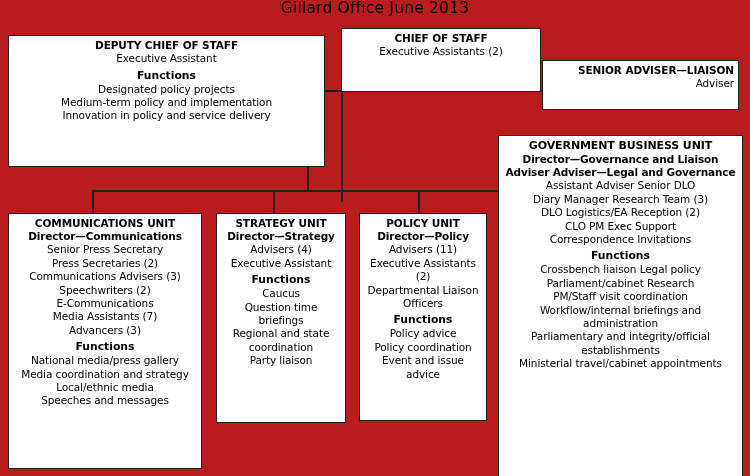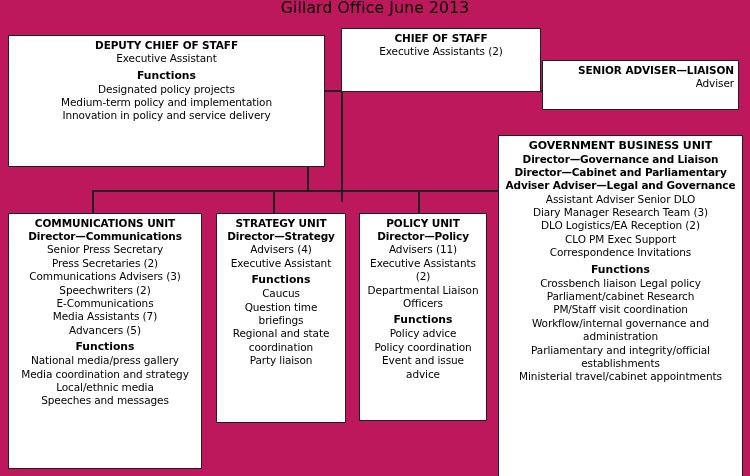--- a/index.html
+++ b/index.html
@@ -10,21 +10,21 @@
   }
   body {
     font-family: "DejaVu Sans", sans-serif;
     color: #000000;
   }
   #chart-root {
     position: relative;
     width: 750px;
     height: 476px;
     overflow: hidden;
-    background: #be185d;
+    background: #b91c1c;
   }
   
   .chart-title {
     position: absolute;
     left: 0;
     top: -1px;
     width: 750px;
     text-align: center;
     font-size: 15.5px;
     font-weight: 400;
@@ -140,21 +140,21 @@
   <div class="node" style="left:8px; top:213px; width:194px; height:256px;">
     <div class="inner">
       <div class="hdr">COMMUNICATIONS UNIT</div>
       <div class="sub">Director—Communications</div>
       <div class="line">Senior Press Secretary</div>
       <div class="line">Press Secretaries (2)</div>
       <div class="line">Communications Advisers (3)</div>
       <div class="line">Speechwriters (2)</div>
       <div class="line">E-Communications</div>
       <div class="line">Media Assistants (7)</div>
-      <div class="line">Advancers (5)</div>
+      <div class="line">Advancers (3)</div>
       <div class="func">Functions</div>
       <div class="line">National media/press gallery</div>
       <div class="line">Media coordination and strategy</div>
       <div class="line">Local/ethnic media</div>
       <div class="line">Speeches and messages</div>
     </div>
   </div>
 
   <div class="node" style="left:216px; top:213px; width:130px; height:210px;">
     <div class="inner">
@@ -181,30 +181,29 @@
       <div class="line">Policy advice</div>
       <div class="line">Policy coordination</div>
       <div class="line">Event and issue advice</div>
     </div>
   </div>
 
   <div class="node" style="left:498px; top:135px; width:245px; height:372px;">
     <div class="inner">
       <div class="hdr-lg">GOVERNMENT BUSINESS UNIT</div>
       <div class="sub">Director—Governance and Liaison</div>
-      <div class="sub">Director—Cabinet and Parliamentary</div>
       <div class="sub">Adviser Adviser—Legal and Governance</div>
       <div class="line">Assistant Adviser   Senior DLO</div>
       <div class="line">Diary Manager   Research Team (3)</div>
       <div class="line">DLO   Logistics/EA      Reception (2)</div>
       <div class="line">CLO    PM Exec Support</div>
       <div class="line">Correspondence   Invitations</div>
       <div class="func">Functions</div>
       <div class="line">Crossbench liaison      Legal policy</div>
       <div class="line">Parliament/cabinet      Research</div>
       <div class="line">PM/Staff visit coordination</div>
-      <div class="line">Workflow/internal governance and administration</div>
+      <div class="line">Workflow/internal briefings and administration</div>
       <div class="line">Parliamentary and integrity/official establishments</div>
       <div class="line">Ministerial travel/cabinet appointments</div>
     </div>
   </div>
 
 </div>
 
 </body></html>

